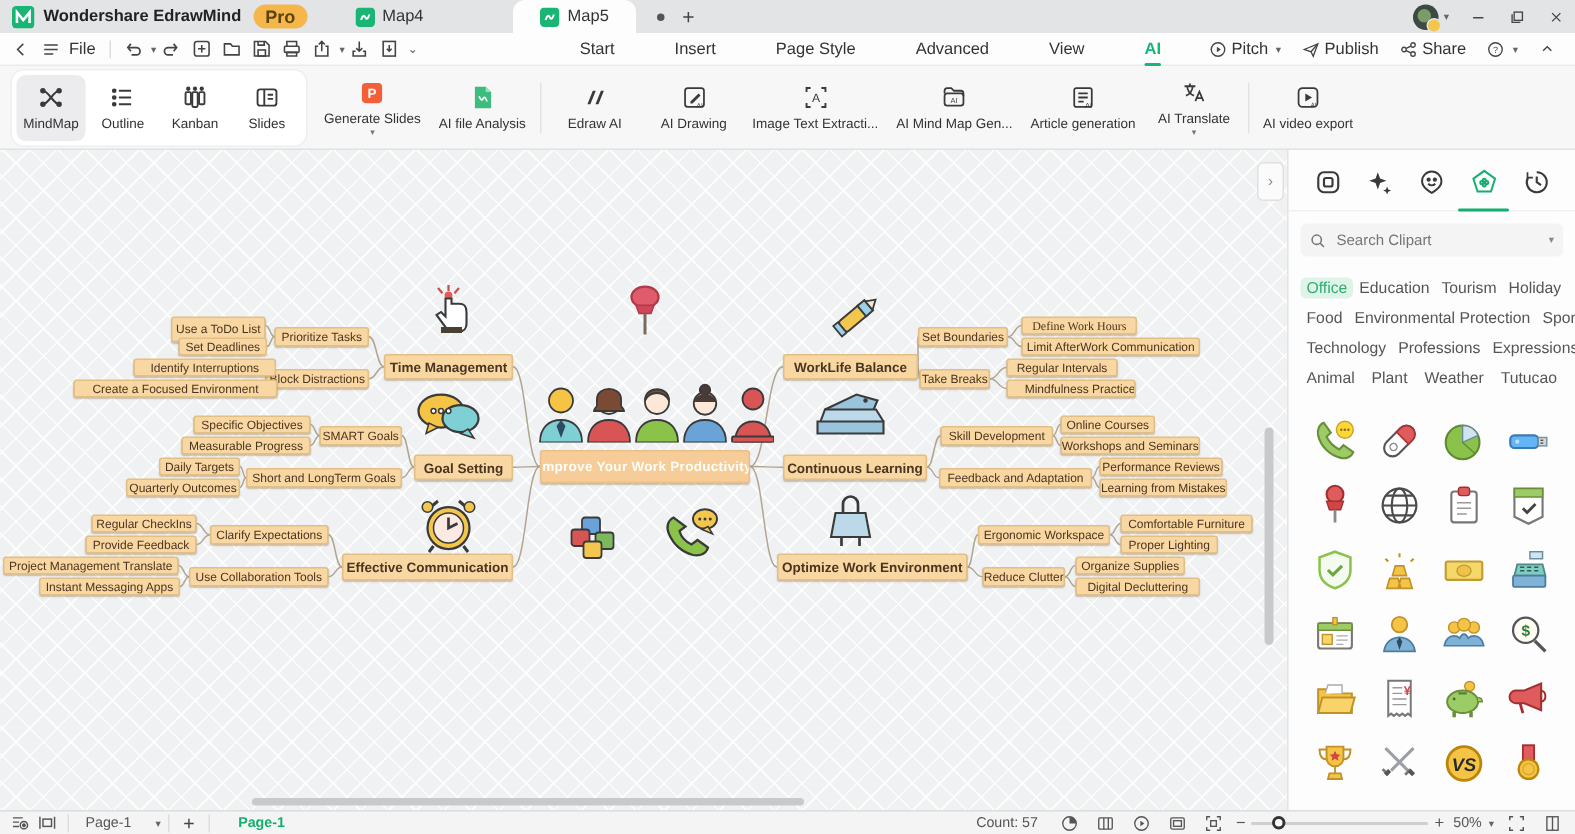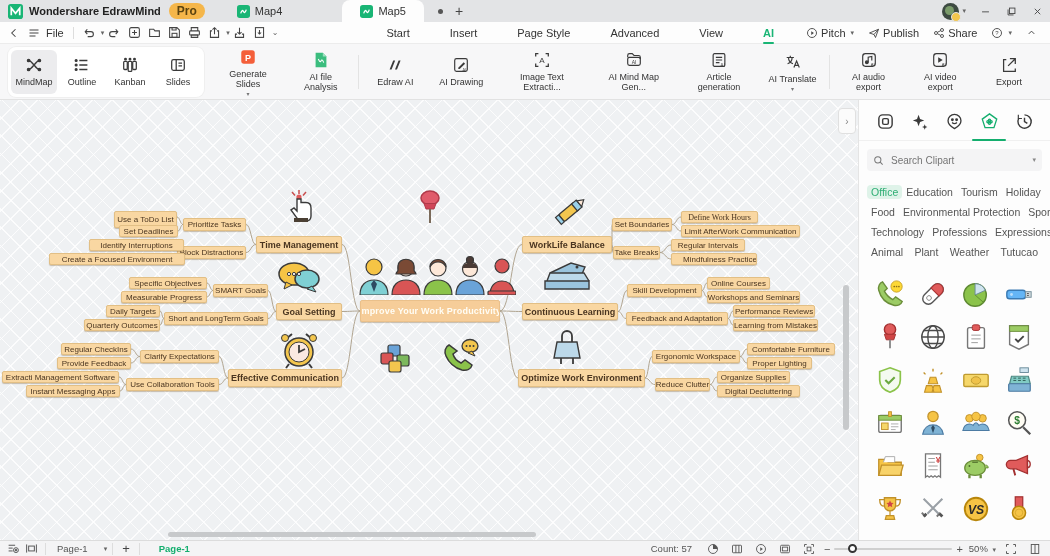--- a/index.html
+++ b/index.html
@@ -366,47 +366,27 @@
           </svg>
         </span>
         <span>AI Translate</span>
         <span class="cdown">▾</span>
       </div>
       <div class="tsep"></div>
       <div class="act">
         <span>
           <svg width="18" height="18" viewBox="0 0 20 20" fill="none" stroke="#3a3a3a" stroke-width="1.3">
             <rect x="3" y="3" width="14" height="14" rx="3"></rect>
-            <circle cx="7.6" cy="12.5" r="1.5" fill="#3a3a3a"></circle>
-            <path d="M9.1 12.5V7l4-1v4.5"></path>
-            <text x="12" y="16.8" font-size="4.5" fill="#3a3a3a" stroke="none">AI</text>
-          </svg>
-        </span>
-        <span>AI audio export</span>
-      </div>
-      <div class="act">
-        <span>
-          <svg width="18" height="18" viewBox="0 0 20 20" fill="none" stroke="#3a3a3a" stroke-width="1.3">
-            <rect x="3" y="3" width="14" height="14" rx="3"></rect>
             <path d="M8 7l5 3-5 3z" fill="#3a3a3a" stroke="none"></path>
             <text x="12" y="16.8" font-size="4.5" fill="#3a3a3a" stroke="none">AI</text>
           </svg>
         </span>
         <span>AI video export</span>
       </div>
     </div>
-  <div class="act exportbtn">
-    <span>
-        <svg width="18" height="18" viewBox="0 0 20 20" fill="none" stroke="#3a3a3a" stroke-width="1.4">
-          <path d="M7 4H4v13h13v-3"></path>
-          <path d="M11 3h6v6M17 3l-8 8"></path>
-        </svg>
-      </span>
-    <span>Export</span>
-  </div>
 </div>
 
 <div class="canvas">
   <svg id="connector-svg" width="858" height="440">
       <path d="M 360 211 C 351 211, 351 144.5, 342 144.5" fill="none" stroke="#b1a591" stroke-width="1"></path>
       <path d="M 256 144.5 C 251 144.5, 251 124.5, 246 124.5" fill="none" stroke="#b1a591" stroke-width="1"></path>
       <path d="M 183 124.5 C 180 124.5, 180 117, 177 117" fill="none" stroke="#b1a591" stroke-width="1"></path>
       <path d="M 183 124.5 C 180.5 124.5, 180.5 131, 178 131" fill="none" stroke="#b1a591" stroke-width="1"></path>
       <path d="M 256 144.5 C 251 144.5, 251 152.5, 246 152.5" fill="none" stroke="#b1a591" stroke-width="1"></path>
       <path d="M 177 152.5 C 180.5 152.5, 180.5 145, 184 145" fill="none" stroke="#b1a591" stroke-width="1"></path>
@@ -569,21 +549,21 @@
       <div class="mm-node mm-leaf" style="left: 129px; top: 177px; width: 78px; height: 12px;">Specific Objectives</div>
       <div class="mm-node mm-leaf" style="left: 121px; top: 191px; width: 86px; height: 12px;">Measurable Progress</div>
       <div class="mm-node mm-sub" style="left: 164px; top: 212px; width: 104px; height: 13px; text-align: center;">Short and LongTerm Goals</div>
       <div class="mm-node mm-leaf" style="left: 106px; top: 205px; width: 54px; height: 12px;">Daily Targets</div>
       <div class="mm-node mm-leaf" style="left: 84px; top: 219px; width: 76px; height: 12px;">Quarterly Outcomes</div>
       <div class="mm-node mm-main" style="left: 228px; top: 269px; width: 114px; height: 18px;">Effective Communication</div>
       <div class="mm-node mm-sub" style="left: 140px; top: 250px; width: 79px; height: 13px;">Clarify Expectations</div>
       <div class="mm-node mm-leaf" style="left: 61px; top: 243px; width: 70px; height: 12px;">Regular CheckIns</div>
       <div class="mm-node mm-leaf" style="left: 57px; top: 257px; width: 74px; height: 12px;">Provide Feedback</div>
       <div class="mm-node mm-sub" style="left: 126px; top: 278px; width: 93px; height: 13px;">Use Collaboration Tools</div>
-      <div class="mm-node mm-leaf" style="left: 2px; top: 271px; width: 117px; height: 12px;">Extracti Management Software</div>
+      <div class="mm-node mm-leaf" style="left: 2px; top: 271px; width: 117px; height: 12px;">Project Management Translate</div>
       <div class="mm-node mm-leaf" style="left: 26px; top: 285px; width: 94px; height: 12px;">Instant Messaging Apps</div>
       <div class="mm-node mm-main" style="left: 522px; top: 136px; width: 90px; height: 17px;">WorkLife Balance</div>
       <div class="mm-node mm-sub" style="left: 612px; top: 118px; width: 60px; height: 13px;">Set Boundaries</div>
       <div class="mm-node mm-leaf" style="left: 681px; top: 111px; width: 77px; height: 12px; font-family: Liberation Serif, serif;">Define Work Hours</div>
       <div class="mm-node mm-leaf" style="left: 681px; top: 125px; width: 119px; height: 12px;">Limit AfterWork Communication</div>
       <div class="mm-node mm-sub" style="left: 613px; top: 146px; width: 47px; height: 13px;">Take Breaks</div>
       <div class="mm-node mm-leaf" style="left: 671px; top: 139px; width: 74px; height: 12px;">Regular Intervals</div>
       <div class="mm-node mm-leaf" style="left: 671px; top: 153px; width: 86px; height: 12px; padding-left: 16px;">Mindfulness Practices</div>
       <div class="mm-node mm-main" style="left: 522px; top: 203px; width: 96px; height: 17px;">Continuous Learning</div>
       <div class="mm-node mm-sub" style="left: 627px; top: 184px; width: 75px; height: 13px;">Skill Development</div>

